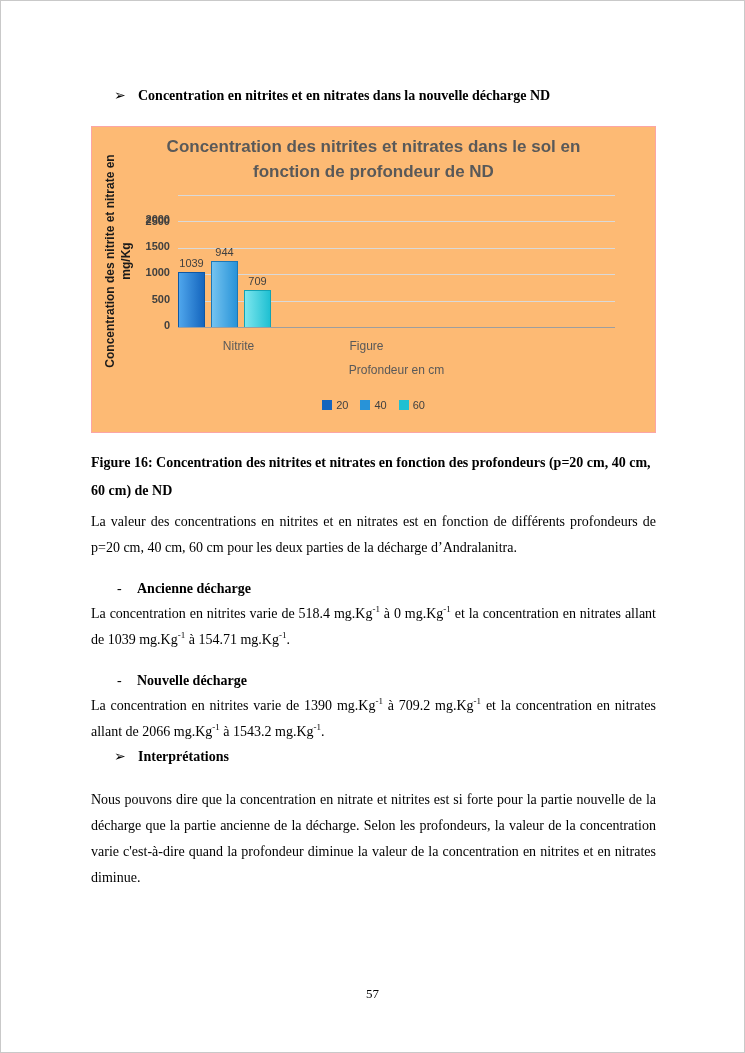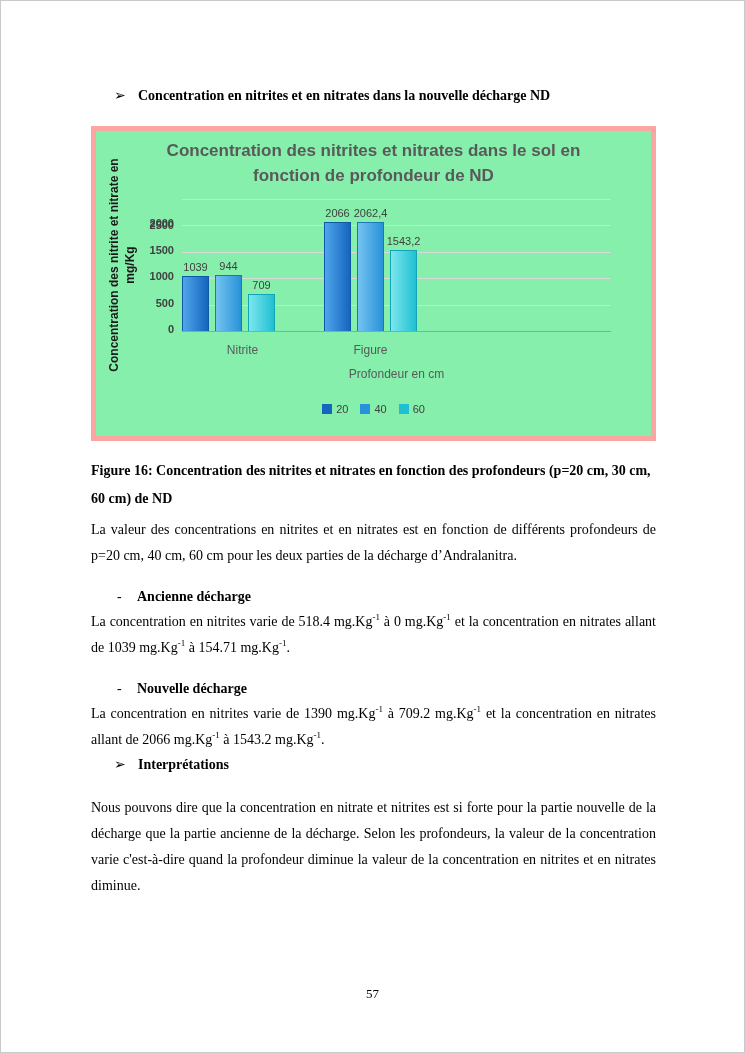--- a/index.html
+++ b/index.html
@@ -15,21 +15,21 @@
   .sub-item{margin:20px 0 4px 26px;}
   .sub-item .dash{display:inline-block;width:20px;}
   .sub-item .lbl{font-weight:bold;}
   
   p.body-par{margin:3px 0;line-height:26px;text-align:justify;}
   sup{font-size:9px;line-height:0;}
   .fig-caption{font-weight:bold;line-height:28px;margin:14px 0 4px;}
   .page-number{position:absolute;bottom:50px;left:0;right:0;text-align:center;font-size:13px;margin-top:8px;}
 
   
-  .chart-box{position:relative;height:305px;border:5px solid #fca5a5;background:#86efac;margin:0 0 16px 0;}
+  .chart-box{position:relative;height:305px;border:1px solid #fca5a5;background:#fdba74;margin:0 0 16px 0;}
   .chart-title{position:absolute;top:8px;left:40px;right:40px;text-align:center;
     font:bold 17px "Liberation Sans",sans-serif;color:#595959;line-height:1.45;}
   .ytitle-wrap{position:absolute;left:27px;top:134px;width:0;height:0;}
   .ytitle{width:232px;transform:translate(-50%,-50%) rotate(-90deg);text-align:center;
     font:bold 12px "Liberation Sans",sans-serif;color:#1a1a1a;line-height:1.3;}
   .plot{position:absolute;left:86px;right:40px;top:68px;height:132px;}
   .gridline{position:absolute;left:0;right:0;height:1px;background:#d9d9d9;}
   .axisline{background:#9e9e9e;}
   .ytick{position:absolute;left:-48px;width:40px;text-align:right;
     font:bold 11px "Liberation Sans",sans-serif;color:#404040;}
@@ -68,59 +68,48 @@
       <div class="gridline" style="top: 52.8px;"></div>
       <div class="ytick" style="top: 44.8px;">1500</div>
       <div class="gridline" style="top: 26.4px;"></div>
       <div class="ytick" style="top: 18.4px;">2000</div>
       <div class="gridline" style="top: 0px;"></div>
       <div class="ytick" style="top: -8px; margin-top: 28px;">2500</div>
       <div class="bar-group" style="left: 0;">
         <div class="bar" style="height: 55px; background: linear-gradient(to right, rgb(79, 166, 236), rgb(20, 101, 190)); border-color: rgb(15, 87, 164);">
           <span class="bar-label">1039</span>
         </div>
-        <div class="bar" style="height: 56px; background: linear-gradient(to right, rgb(116, 195, 240), rgb(40, 147, 216)); border-color: rgb(28, 119, 181); padding-left: 20px;">
+        <div class="bar" style="height: 66px; background: linear-gradient(to right, rgb(116, 195, 240), rgb(40, 147, 216)); border-color: rgb(28, 119, 181); padding-left: 20px;">
           <span class="bar-label">944</span>
         </div>
         <div class="bar" style="height: 37px; background: linear-gradient(to right, rgb(124, 230, 238), rgb(31, 192, 210)); border-color: rgb(18, 163, 180);">
           <span class="bar-label">709</span>
         </div>
       </div>
       <div class="cat-label" style="left: 60.5px;">Nitrite</div>
-      <div class="bar-group" style="left: 142px;">
-        <div class="bar" style="height: 109px; background: linear-gradient(to right, rgb(79, 166, 236), rgb(20, 101, 190)); border-color: rgb(15, 87, 164);">
-          <span class="bar-label">2066</span>
-        </div>
-        <div class="bar" style="height: 109px; background: linear-gradient(to right, rgb(116, 195, 240), rgb(40, 147, 216)); border-color: rgb(28, 119, 181);">
-          <span class="bar-label">2062,4</span>
-        </div>
-        <div class="bar" style="height: 81px; background: linear-gradient(to right, rgb(124, 230, 238), rgb(31, 192, 210)); border-color: rgb(18, 163, 180);">
-          <span class="bar-label">1543,2</span>
-        </div>
-      </div>
       <div class="cat-label" style="left: 188.5px;">Figure</div>
     </div>
   <div class="xtitle">Profondeur en cm</div>
   <div class="legend">
       <span class="legend-item">
         <span class="legend-swatch" style="background: rgb(20, 101, 190);"></span>
         <span>20</span>
       </span>
       <span class="legend-item">
         <span class="legend-swatch" style="background: rgb(40, 147, 216);"></span>
         <span>40</span>
       </span>
       <span class="legend-item">
         <span class="legend-swatch" style="background: rgb(31, 192, 210);"></span>
         <span>60</span>
       </span>
     </div>
 </div>
 
-<div class="fig-caption">Figure 16: Concentration des nitrites et nitrates en fonction des profondeurs (p=20 cm, 30 cm, 60 cm) de ND</div>
+<div class="fig-caption">Figure 16: Concentration des nitrites et nitrates en fonction des profondeurs (p=20 cm, 40 cm, 60 cm) de ND</div>
 
 <p class="body-par">La valeur des concentrations en nitrites et en nitrates est en fonction de différents profondeurs de p=20 cm, 40 cm, 60 cm pour les deux parties de la décharge d’Andralanitra.</p>
 
 <div class="sub-item">
   <span class="dash">-</span><span class="lbl">Ancienne décharge</span>
 </div>
 
 <p class="body-par">La concentration en nitrites varie de 518.4 mg.Kg<sup>-1</sup> à 0 mg.Kg<sup>-1</sup> et la concentration en nitrates allant de 1039 mg.Kg<sup>-1</sup> à 154.71 mg.Kg<sup>-1</sup>.</p>
 
 <div class="sub-item">

